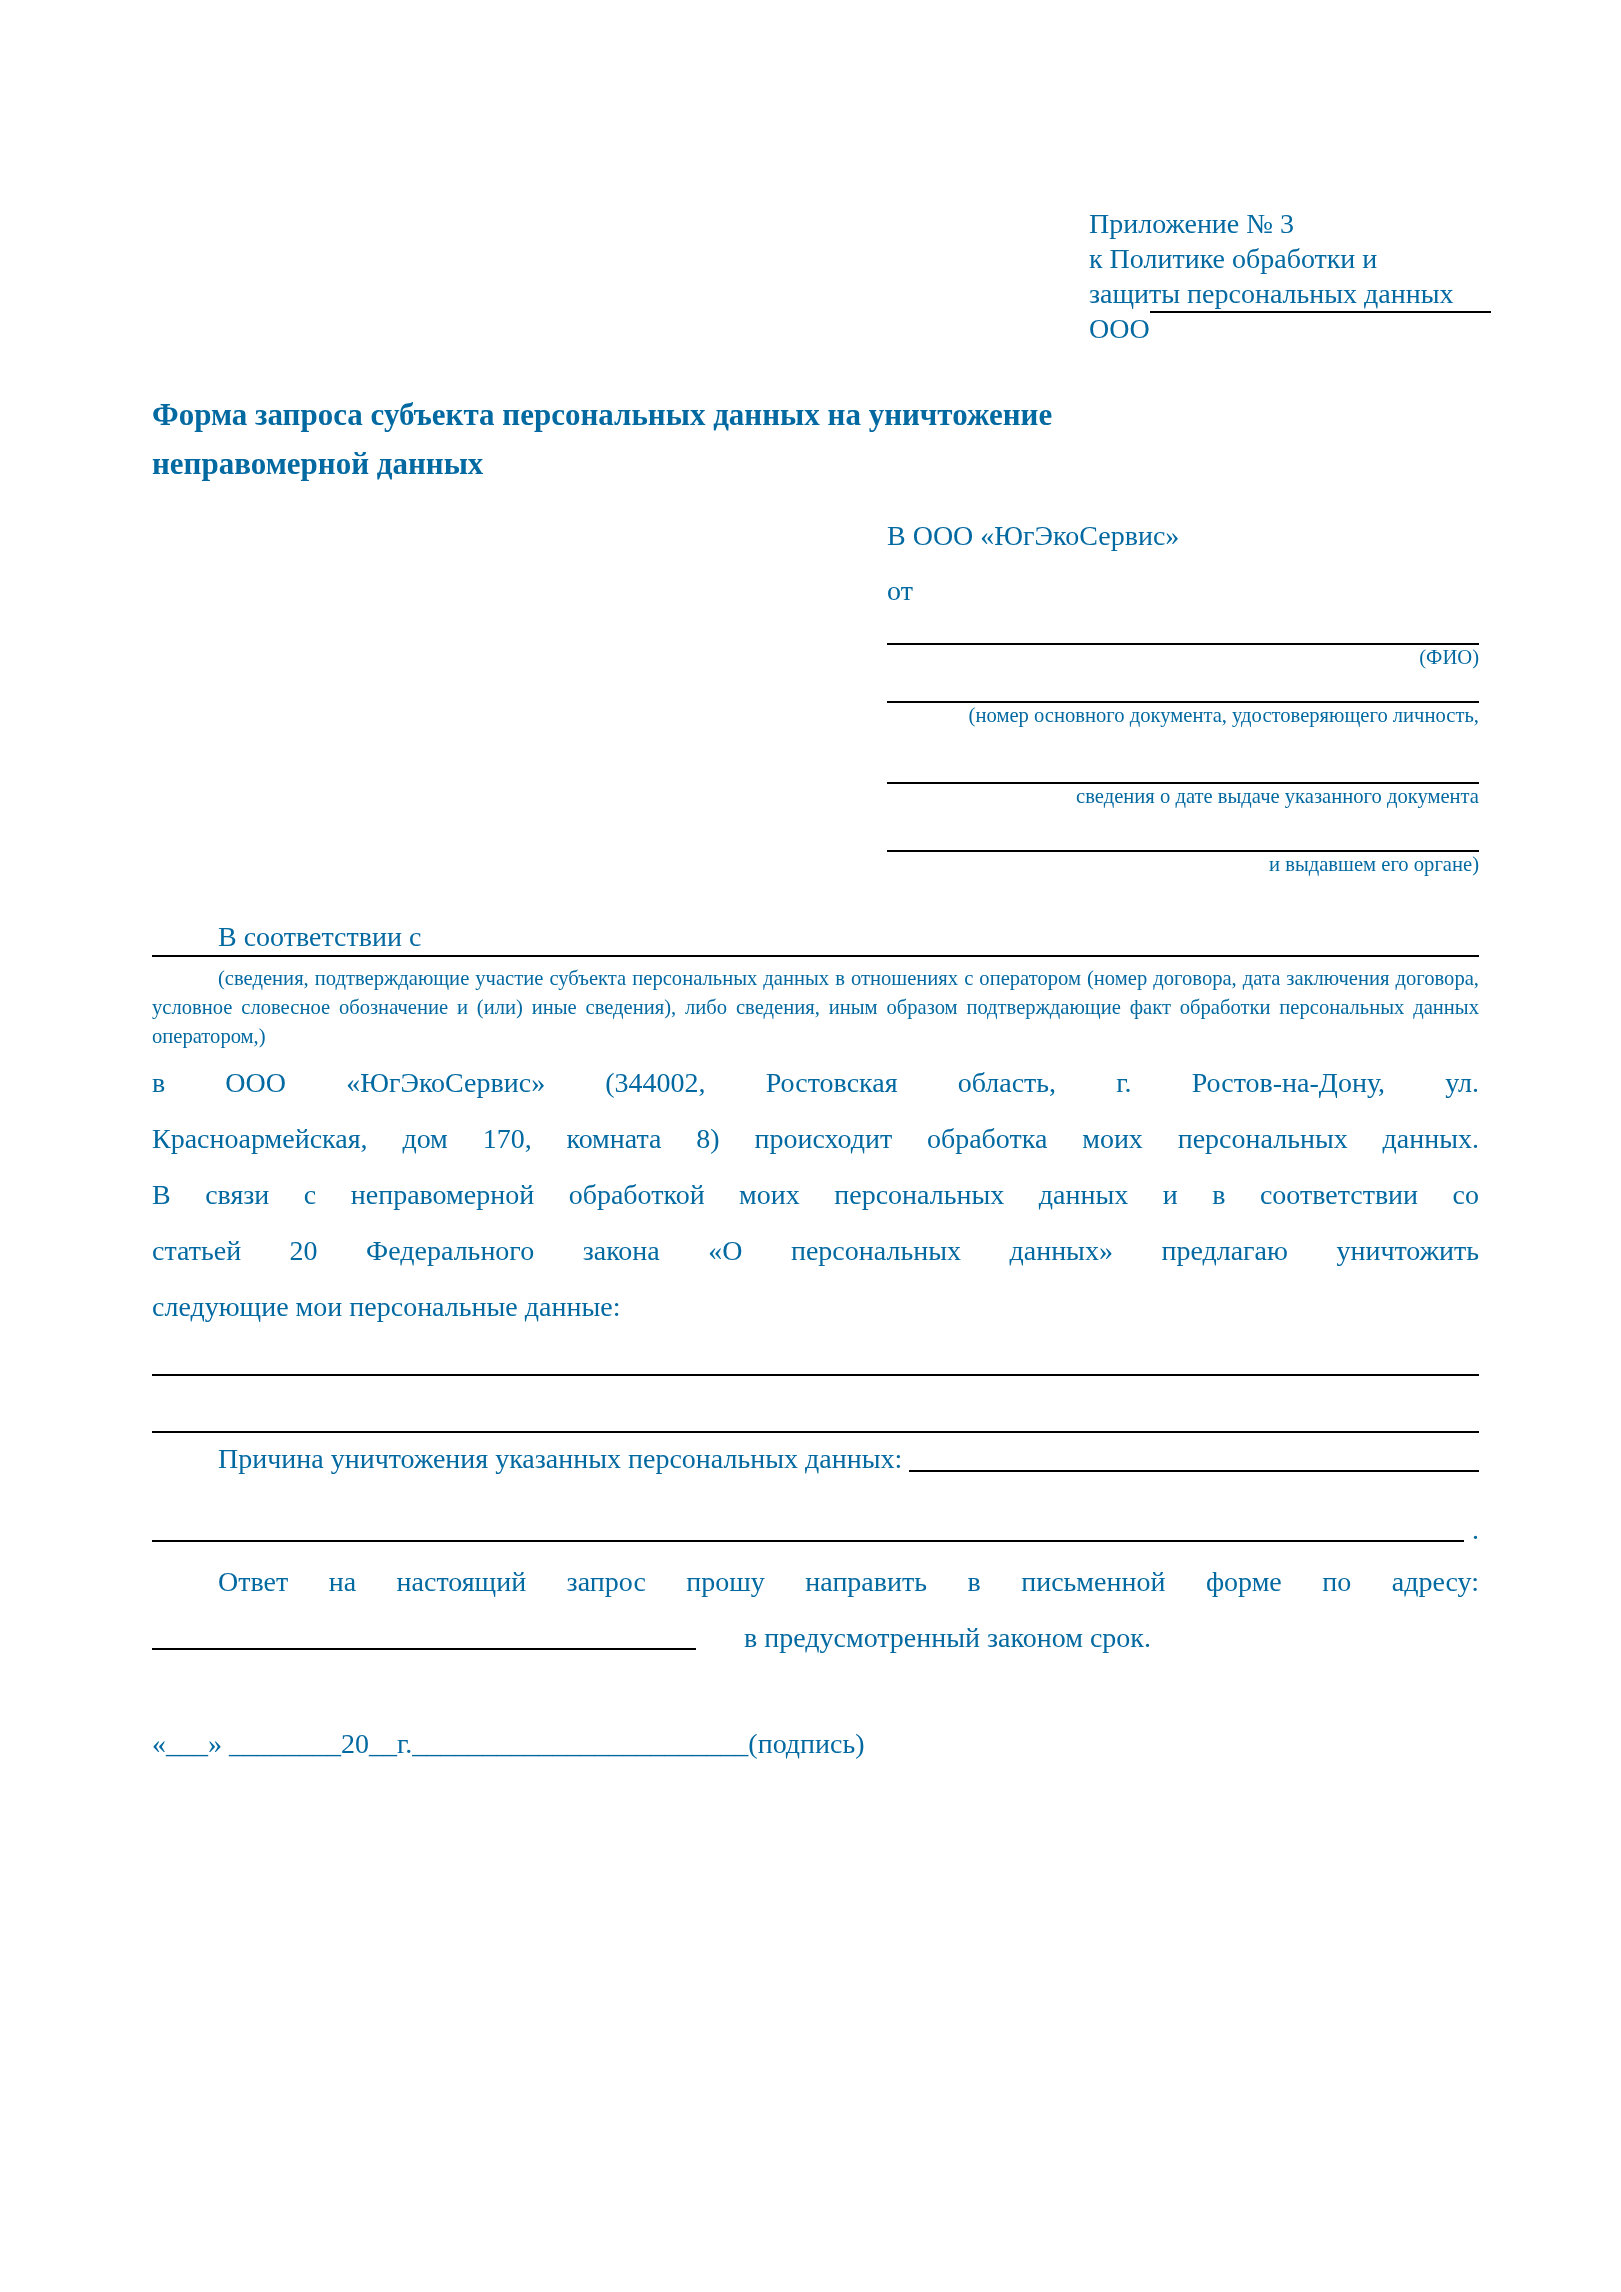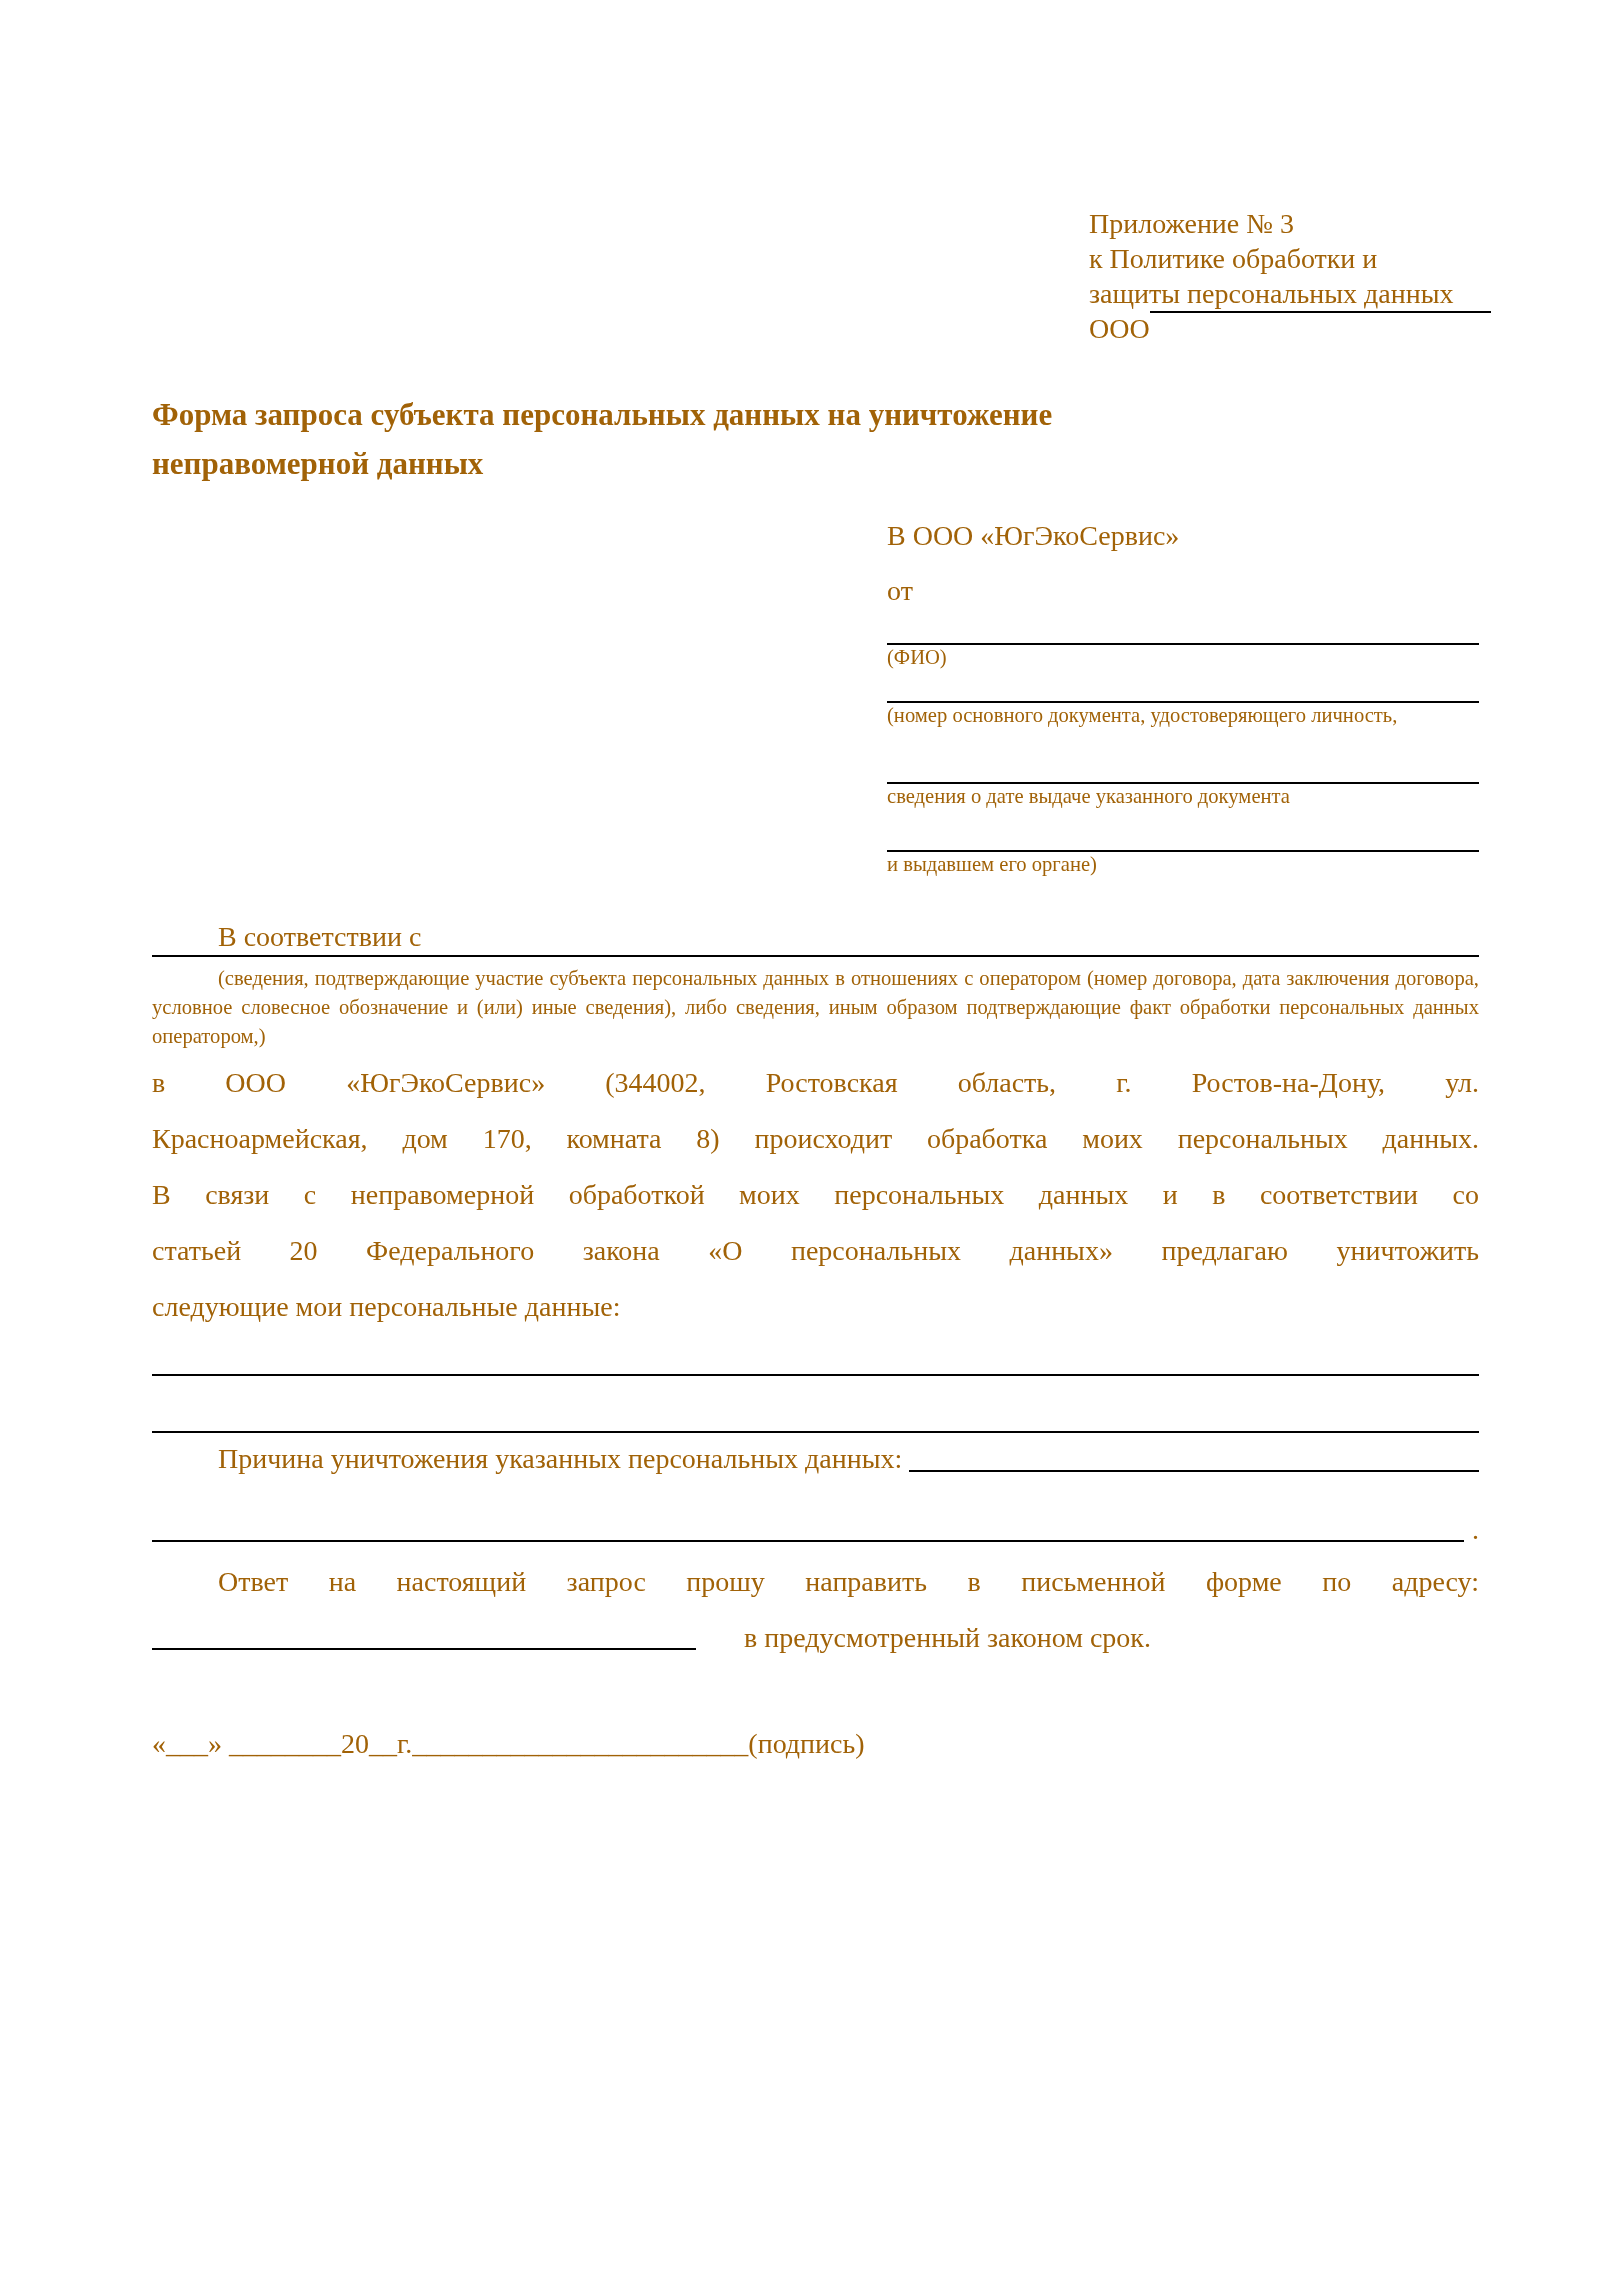--- a/index.html
+++ b/index.html
@@ -1,35 +1,35 @@
 <!DOCTYPE html>
 <html><head>
 <meta charset="utf-8">
 <style>
   html,body { margin:0; padding:0; background:#ffffff; }
   .page {
     position:relative; width:1621px; height:2293px; background:#ffffff;
-    color:#a16207; font-family:"Liberation Serif", serif; overflow:hidden;
+    color:#0369a1; font-family:"Liberation Serif", serif; overflow:hidden;
   }
   .content { position:absolute; left:152px; top:0; width:1327px; height:2293px; }
 
   
   .annex { position:absolute; left:937px; top:206px; width:402px; font-size:28px; line-height:35px; }
   .annex .ooo-row { display:flex; align-items:flex-start; }
   .annex .ooo-row .fill { flex:1; border-bottom:2.9px solid #000; margin-bottom:3.9px; }
 
   
   .title { position:absolute; left:0; top:390px; width:100%; text-align:left;
            font-weight:bold; font-size:31px; line-height:49px; }
 
   
   .recipient { position:absolute; left:735px; top:518px; width:592px; font-size:28px; line-height:35px; }
   .recipient .from { margin-top:19.6px; }
   .field .line { border-bottom:2.9px solid #000; }
-  .field .lbl { text-align:left; font-size:20.6px; line-height:25.5px; }
+  .field .lbl { text-align:right; font-size:20.6px; line-height:25.5px; }
   .f1 .line { height:35px; }
   .f2 .line { height:31px; }
   .f3 .line { height:53px; }
   .f4 .line { height:41px; }
 
   
   .accordance { position:absolute; left:0; top:919px; width:100%; display:flex; font-size:28px; line-height:36px;flex-direction:column; }
   .accordance .lead { padding-left:66px; white-space:pre; }
   .accordance .fill { flex:1; border-bottom:2.9px solid #000; margin-bottom:4.9px; }
 

